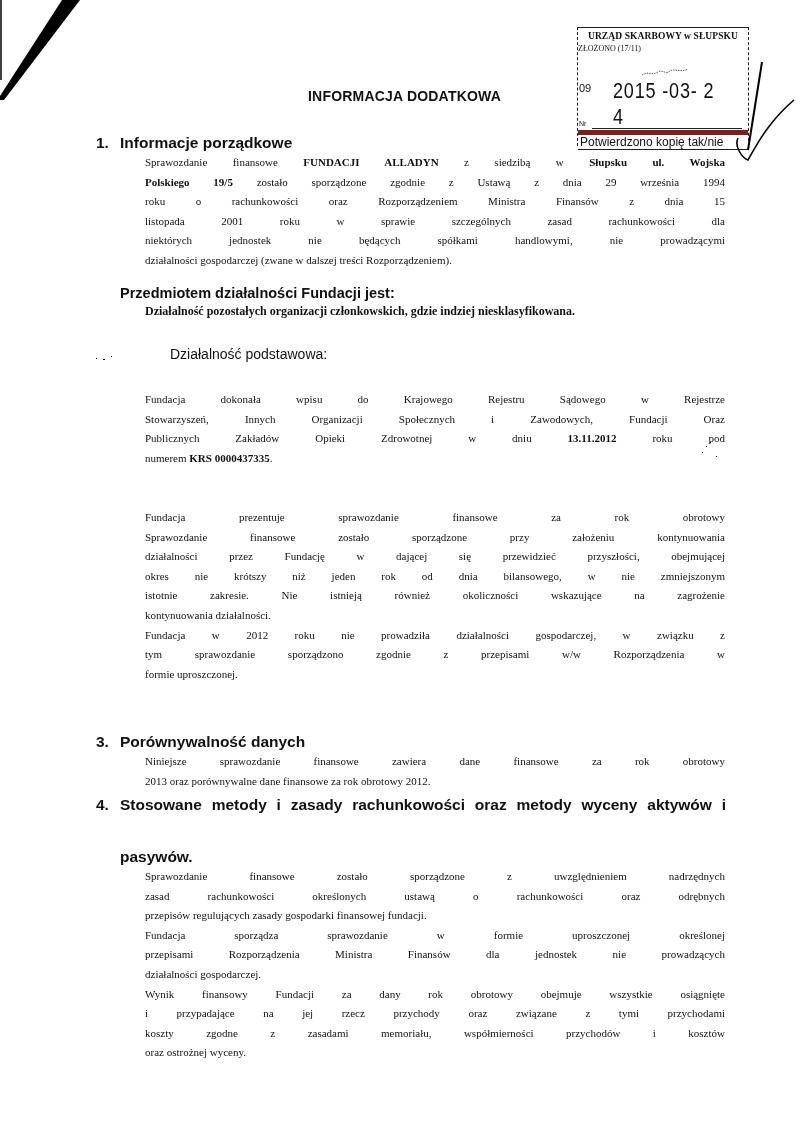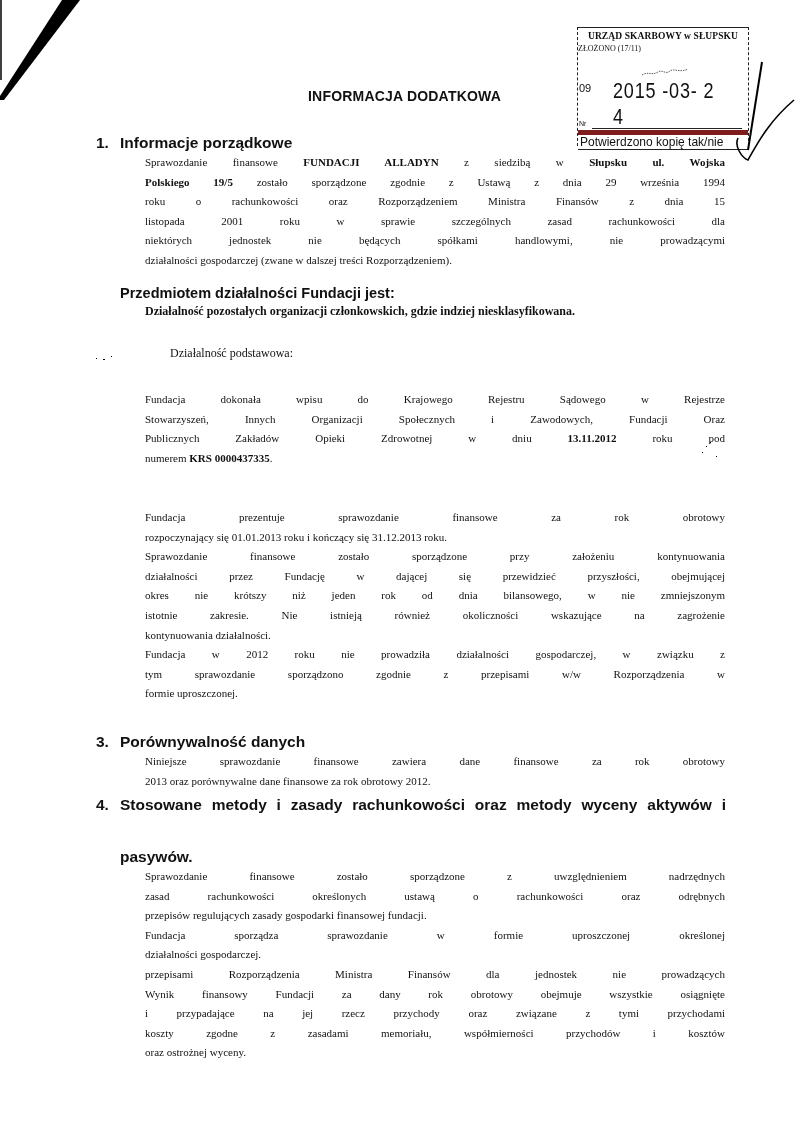--- a/index.html
+++ b/index.html
@@ -59,21 +59,21 @@
     .subhead {
       position: absolute; left: 120px; top: 285px;
       font-family: "Liberation Sans", sans-serif; font-weight: bold; font-size: 14.5px;
     }
     .subject {
       position: absolute; left: 145px; top: 304px;
       font-family: "Liberation Serif", serif; font-weight: bold; font-size: 12px;
     }
     .basic-label {
       position: absolute; left: 170px; top: 346px;
-      font-family: Liberation Serif, serif; font-size: 12px;
+      font-family: Liberation Sans, sans-serif; font-size: 14px;
     }
     .specks { position: absolute; }
   </style>
 </head>
 <body>
 
 <div class="page">
 
   <svg class="fold" viewBox="0 0 80 100">
     <polygon points="0,0 64,0 0,100" fill="#fff"></polygon>
@@ -117,21 +117,20 @@
   <div class="basic-label">Działalność podstawowa:</div>
   <div class="para" style="top:390px">
       <span class="line j"><span>Fundacja dokonała wpisu do Krajowego Rejestru Sądowego w Rejestrze</span></span>
       <span class="line j"><span>Stowarzyszeń, Innych Organizacji Społecznych i Zawodowych, Fundacji Oraz</span></span>
       <span class="line j"><span>Publicznych Zakładów Opieki Zdrowotnej w dniu </span><span class="b">13.11.2012</span><span> roku pod</span></span>
       <span class="line"><span>numerem </span><span class="b">KRS 0000437335</span><span>.</span></span>
     </div>
 
   <div class="para" style="top:508px">
       <span class="line j"><span>Fundacja prezentuje sprawozdanie finansowe za rok obrotowy</span></span>
-      <span class="line"><span>rozpoczynający się 01.01.2013 roku i kończący się 31.12.2013 roku.</span></span>
       <span class="line j"><span>Sprawozdanie finansowe zostało sporządzone przy założeniu kontynuowania</span></span>
       <span class="line j"><span>działalności przez Fundację w dającej się przewidzieć przyszłości, obejmującej</span></span>
       <span class="line j"><span>okres nie krótszy niż jeden rok od dnia bilansowego, w nie zmniejszonym</span></span>
       <span class="line j"><span>istotnie zakresie. Nie istnieją również okoliczności wskazujące na zagrożenie</span></span>
       <span class="line"><span>kontynuowania działalności.</span></span>
       <span class="line j"><span>Fundacja w 2012 roku nie prowadziła działalności gospodarczej, w związku z</span></span>
       <span class="line j"><span>tym sprawozdanie sporządzono zgodnie z przepisami w/w Rozporządzenia w</span></span>
       <span class="line"><span>formie uproszczonej.</span></span>
     </div>
 
@@ -145,22 +144,22 @@
 
   <div class="sec-head" style="top:796px; width:630px; white-space:normal; text-align:justify; text-align-last:justify;">
     <span class="sec-num">4.</span><span>Stosowane metody i zasady rachunkowości oraz metody wyceny aktywów i</span>
   </div>
   <div class="sec-head" style="top:848px; left:120px">pasywów.</div>
   <div class="para" style="top:867px">
       <span class="line j"><span>Sprawozdanie finansowe zostało sporządzone z uwzględnieniem nadrzędnych</span></span>
       <span class="line j"><span>zasad rachunkowości określonych ustawą o rachunkowości oraz odrębnych</span></span>
       <span class="line"><span>przepisów regulujących zasady gospodarki finansowej fundacji.</span></span>
       <span class="line j"><span>Fundacja sporządza sprawozdanie w formie uproszczonej określonej</span></span>
+      <span class="line j"><span>przepisami Rozporządzenia Ministra Finansów dla jednostek nie prowadzących</span></span>
       <span class="line"><span>działalności gospodarczej.</span></span>
-      <span class="line j"><span>przepisami Rozporządzenia Ministra Finansów dla jednostek nie prowadzących</span></span>
       <span class="line j"><span>Wynik finansowy Fundacji za dany rok obrotowy obejmuje wszystkie osiągnięte</span></span>
       <span class="line j"><span>i przypadające na jej rzecz przychody oraz związane z tymi przychodami</span></span>
       <span class="line j"><span>koszty zgodne z zasadami memoriału, współmierności przychodów i kosztów</span></span>
       <span class="line"><span>oraz ostrożnej wyceny.</span></span>
     </div>
 
   <svg class="specks" style="left:95px; top:355px; width:20px; height:8px">
     <rect x="1" y="3" width="1" height="1" fill="#000"></rect>
       <rect x="8" y="4" width="2" height="1" fill="#000"></rect>
       <rect x="16" y="1" width="1" height="1" fill="#000"></rect>

